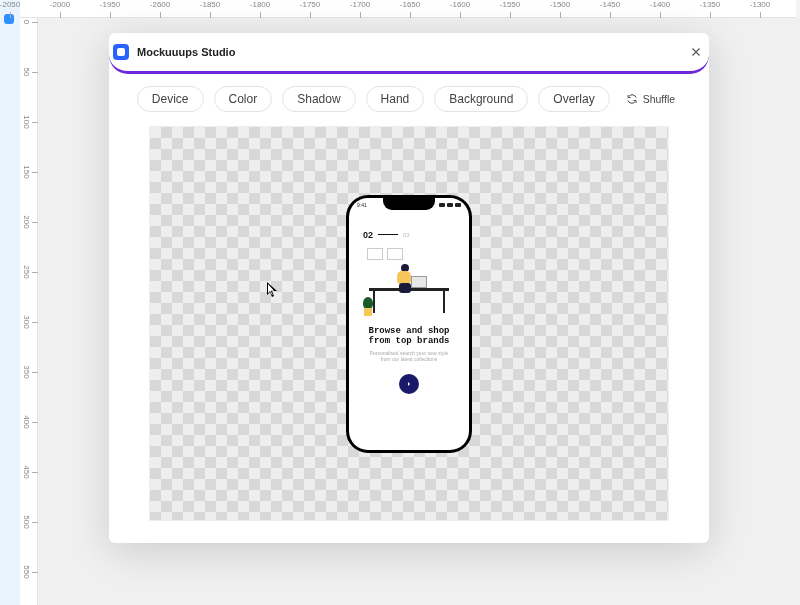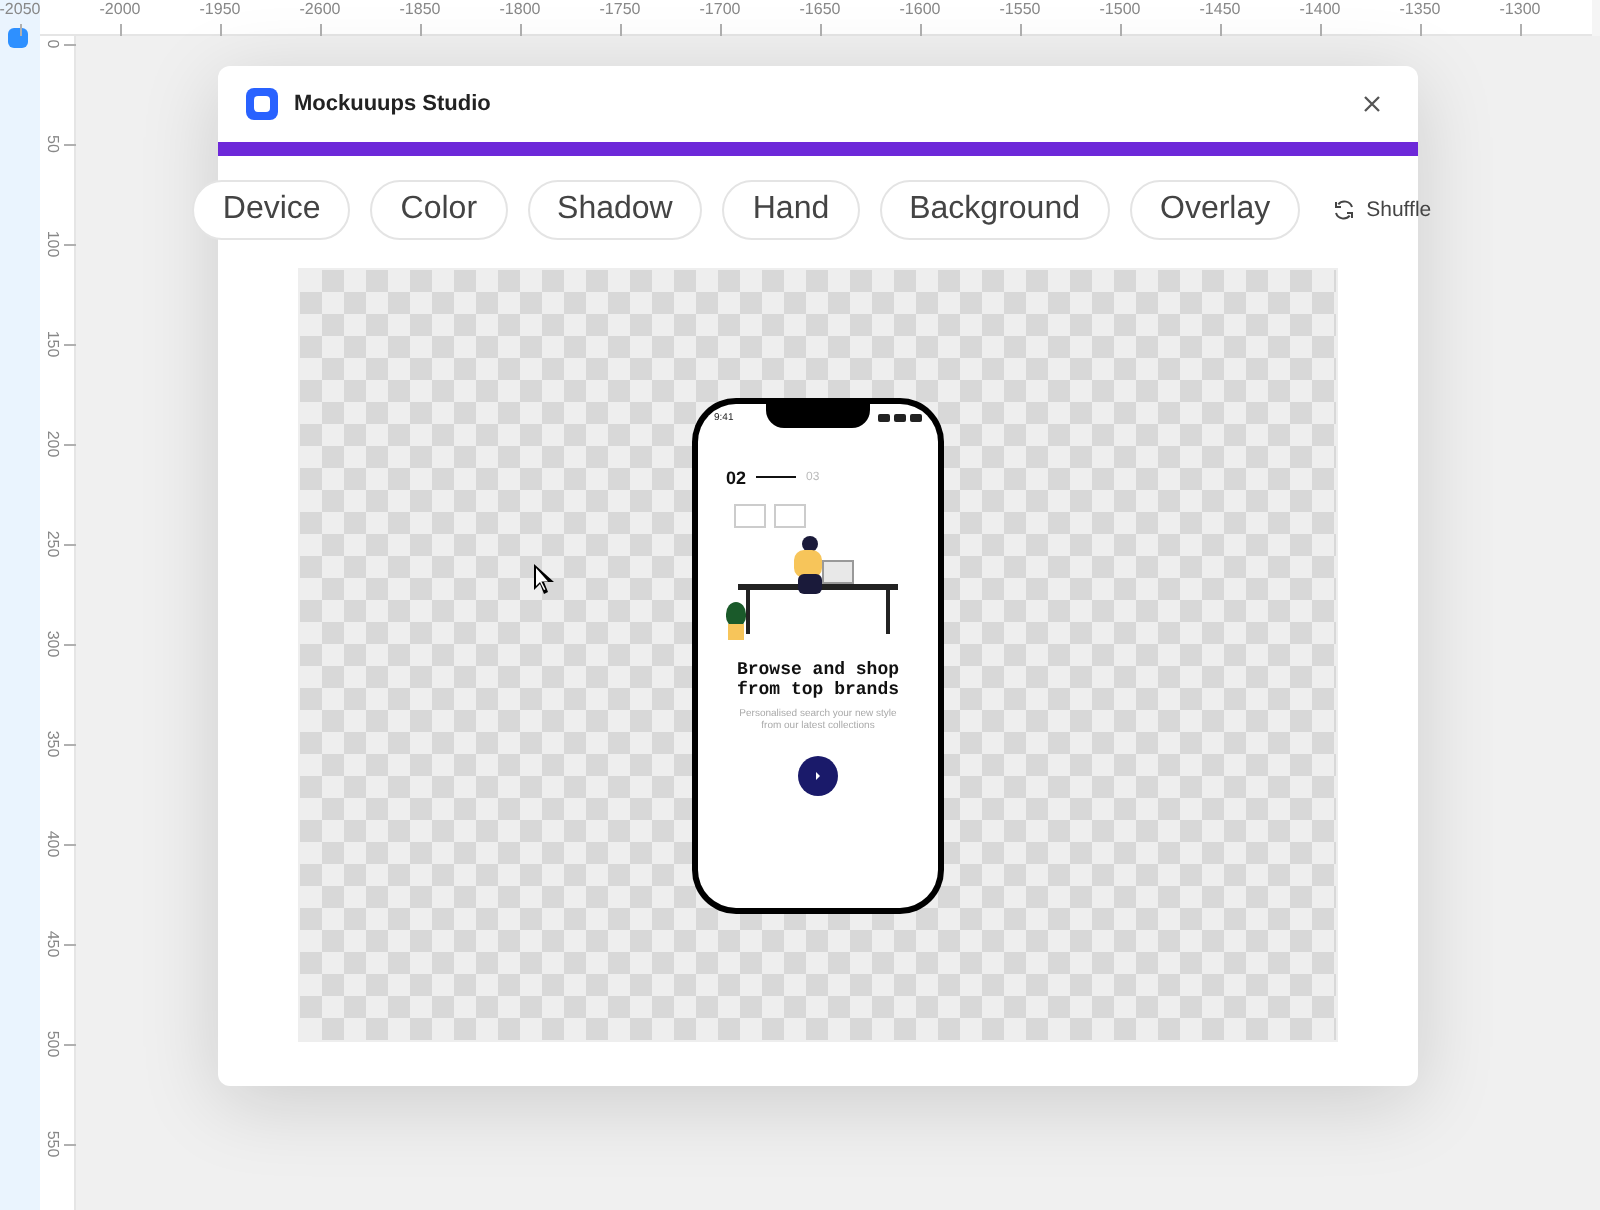--- a/index.html
+++ b/index.html
@@ -18,35 +18,35 @@
   .tick-h .lbl { position:absolute; top:0; left:0; transform:translateX(-50%); font-size:8px; color:#888; }
   .tick-v { position:absolute; left:0; width:18px; }
   .tick-v .mark { position:absolute; left:12px; width:6px; height:1px; background:#b0b0b0; top:0;}
   .tick-v .lbl { position:absolute; left:2px; top:0; transform: translateY(-50%) rotate(-90deg); transform-origin:left top; font-size:8px; color:#888; writing-mode: horizontal-tb; }
   .ruler-v .lbl { transform: translateY(-50%); writing-mode: vertical-rl; }
 
   .canvas-bg { position:absolute; left:38px; top:18px; right:0; bottom:0; background:#f0f0f0; }
 
   
   .modal { position:absolute; left:109px; top:33px; width:600px; height:510px; background:#fff; border-radius:6px; box-shadow:0 8px 40px rgba(0,0,0,0.15); display:flex; flex-direction:column; }
-  .modal-header { display:flex; align-items:center; padding:10px 14px; border-bottom:7px solid #6d28d9; }
+  .modal-header { display:flex; align-items:center; padding:10px 4px; border-bottom:3px solid #6d28d9;border-radius:19px; }
   .app-icon { width:16px; height:16px; background:#2962ff; border-radius:4px; display:flex; align-items:center; justify-content:center; color:#fff; font-size:10px; margin-right:8px;}
   .app-icon::before{content:"";width:8px;height:8px;background:#fff;border-radius:2px;}
   .app-title { font-size:11px; font-weight:600; color:#222; flex:0 0 auto; }
   .modal-header .spacer{flex:1;}
   .close-x { width:18px; height:18px; display:flex; align-items:center; justify-content:center; cursor:pointer; color:#555; }
   .close-x svg{width:14px;height:14px;}
 
   .modal-sub { display:flex; align-items:center; padding:10px 16px; border-bottom:1px solid #eee; }
   .close-text { font-size:11px; color:#666; cursor:pointer; }
   .doc-title { flex:1; text-align:center; font-size:11px; color:#666; }
   .save-btn { background:#1890ff; color:#fff; font-size:11px; font-weight:500; border:none; padding:7px 14px; border-radius:4px; cursor:pointer; }
 
   .tabs { display:flex; align-items:center; gap:10px; padding:12px 0 10px; justify-content:center; }
-  .tab { border:1px solid #e4e4e4; border-radius:18px; padding:5px 14px; font-size:16px; color:#444; cursor:pointer; background:#fff;}
+  .tab { border:1px solid #e4e4e4; border-radius:18px; padding:5px 14px; font-size:12px; color:#444; cursor:pointer; background:#fff;}
   .shuffle { display:flex; align-items:flex-start; gap:5px; font-size:10.5px; color:#444; cursor:pointer; padding:5px 6px;}
   .shuffle svg{width:12px;height:12px;}
 
   .preview-wrap { flex:1; padding:4px 40px 22px; display:flex; }
   .checker { flex:1; position:relative; border:1px solid #eee;
     background-image:
       linear-gradient(45deg,#d8d8d8 25%,transparent 25%),
       linear-gradient(-45deg,#d8d8d8 25%,transparent 25%),
       linear-gradient(45deg,transparent 75%,#d8d8d8 75%),
       linear-gradient(-45deg,transparent 75%,#d8d8d8 75%);

